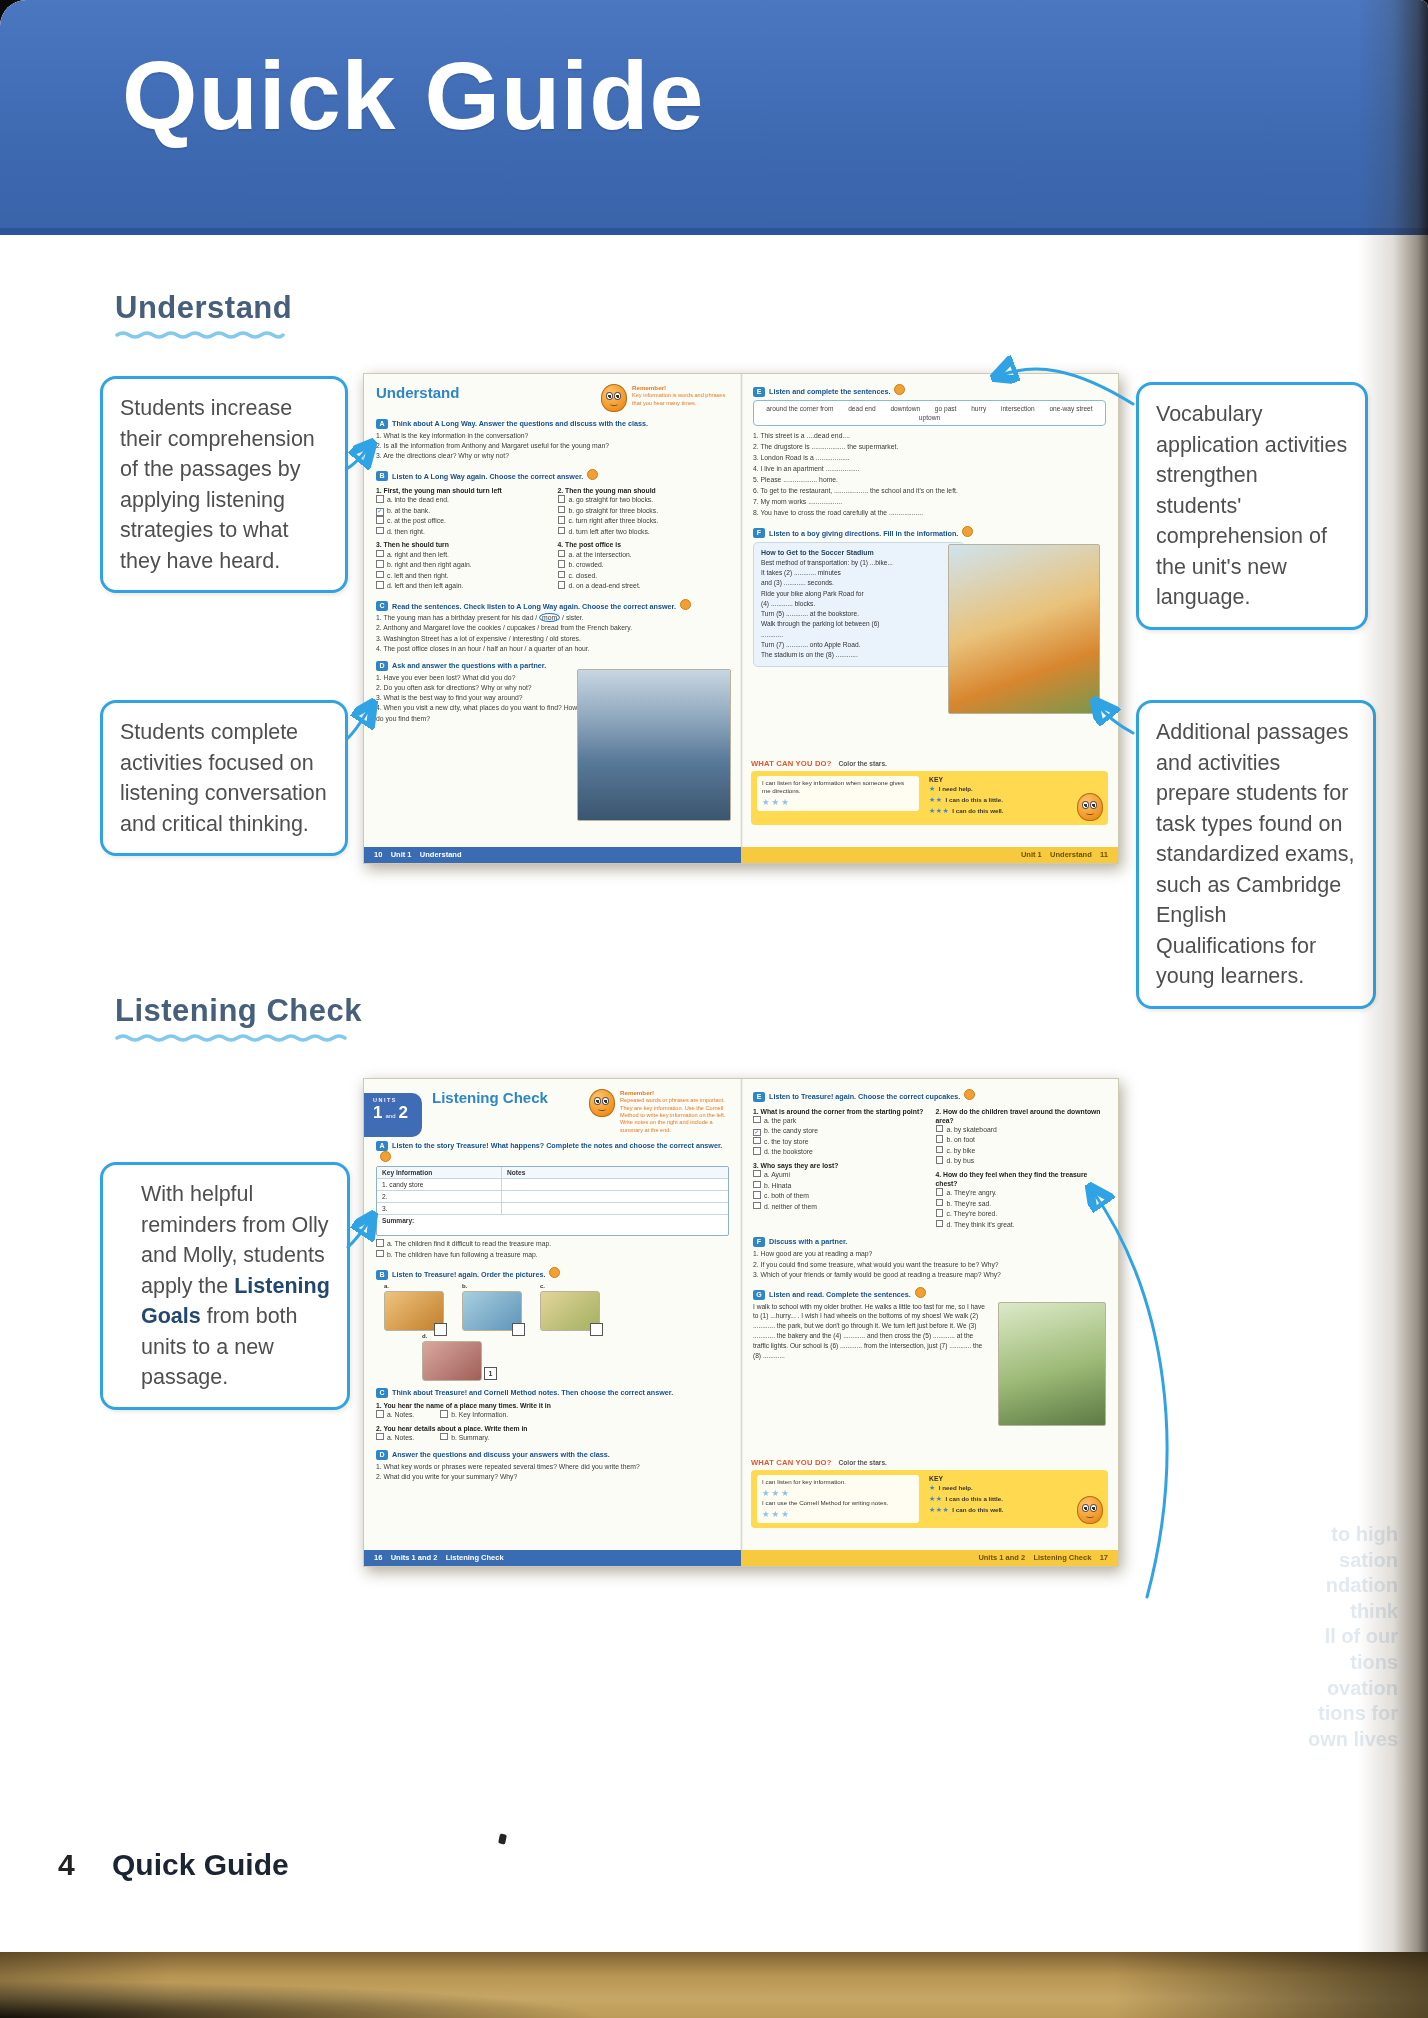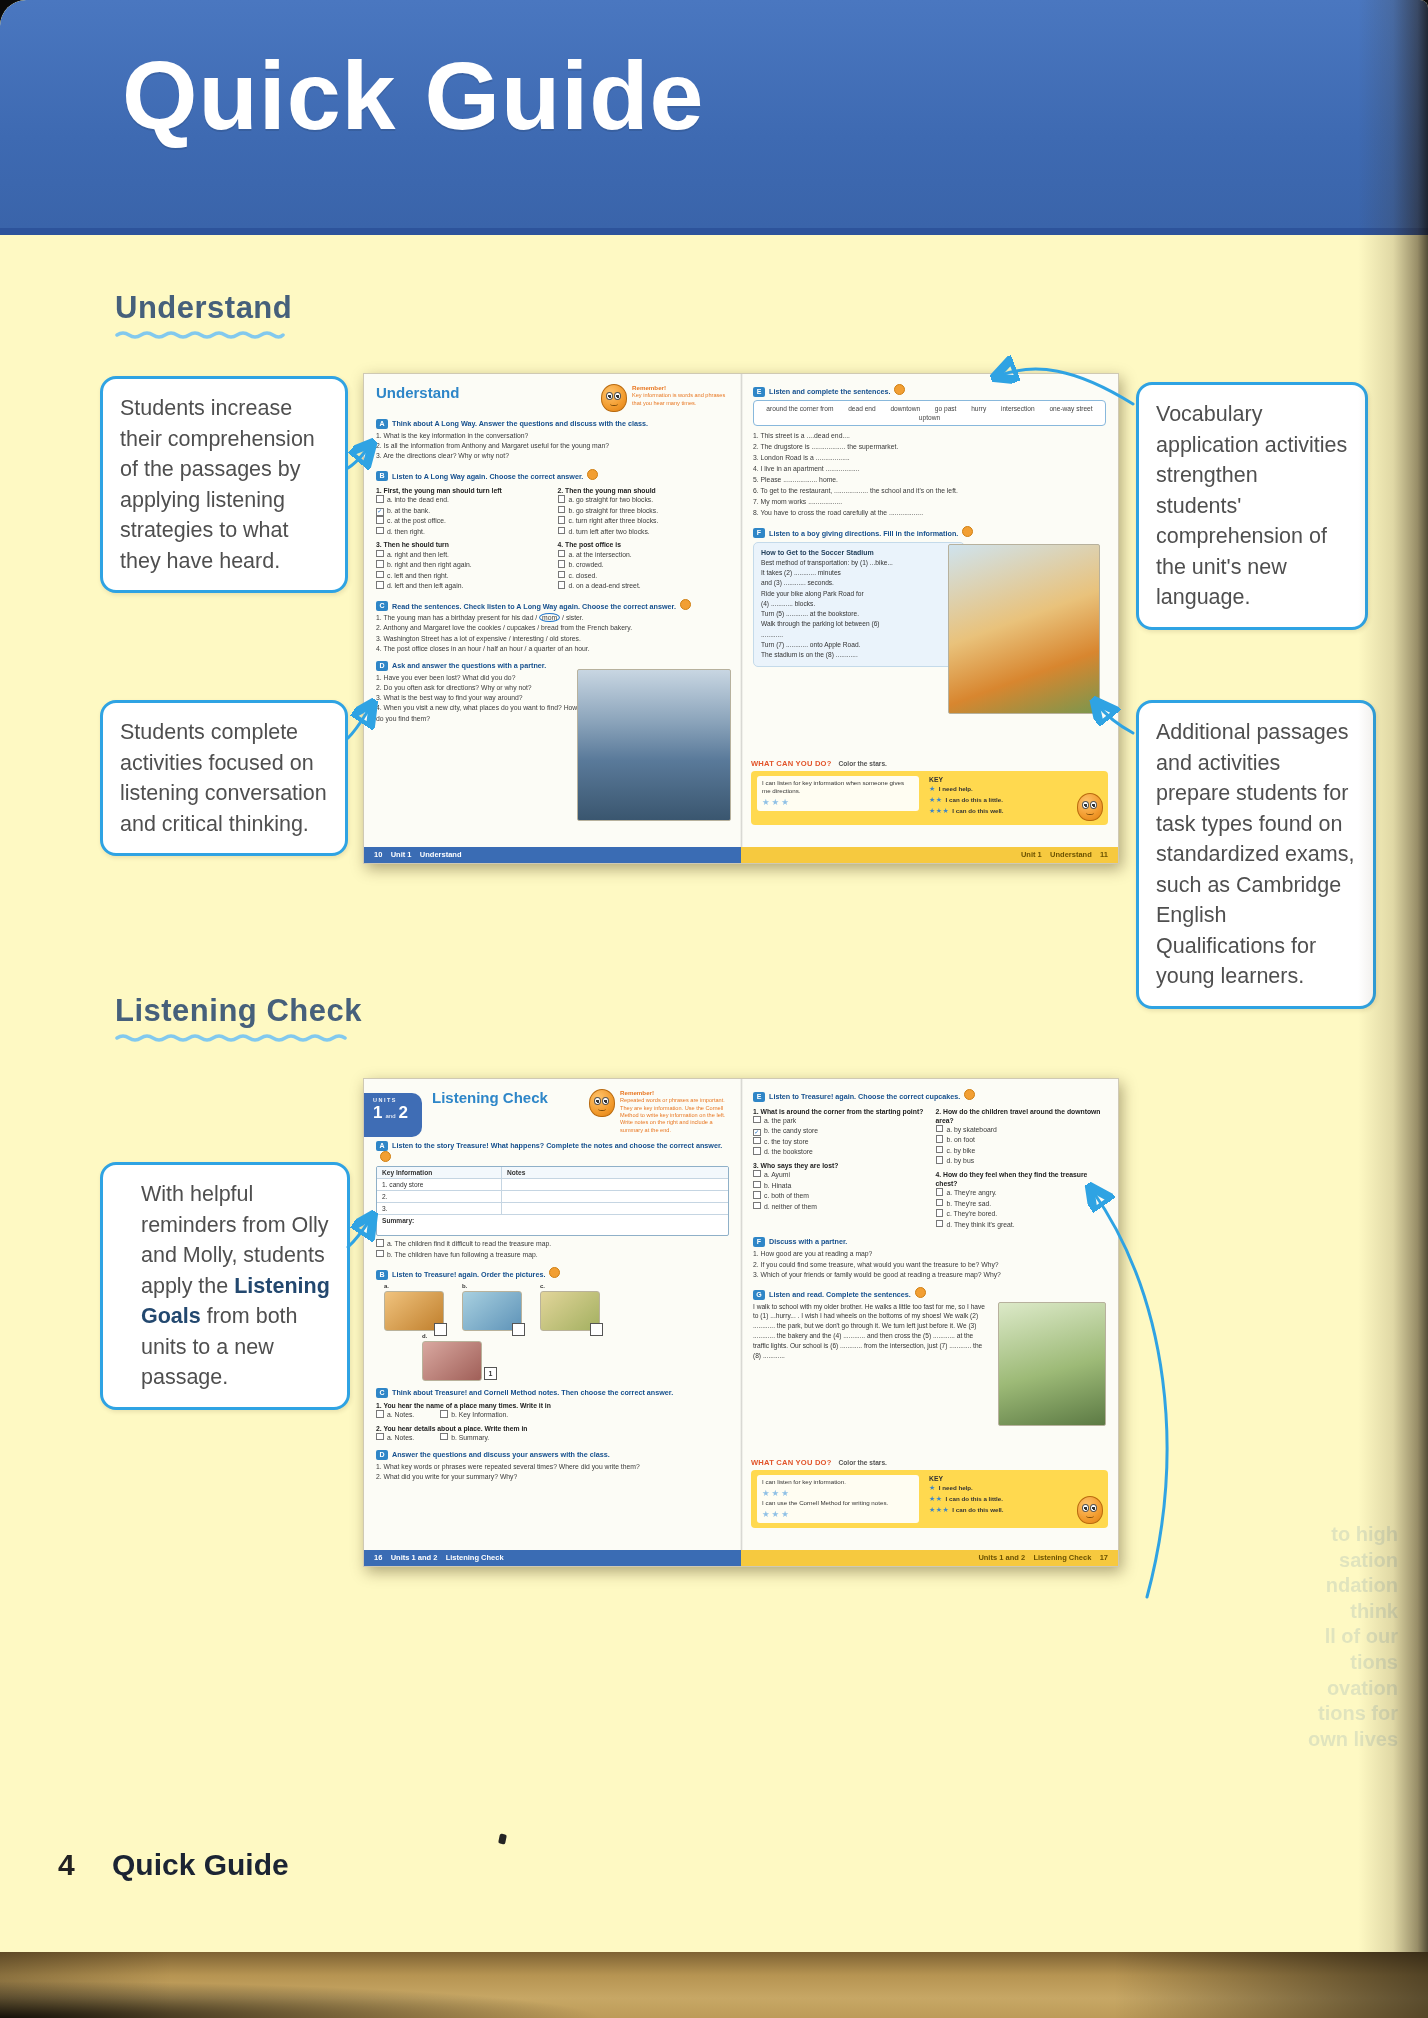--- a/index.html
+++ b/index.html
@@ -1,18 +1,18 @@
 <!DOCTYPE html>
 <html><head>
 <meta charset="utf-8">
 <style>
   html,body{margin:0;padding:0;}
   body{width:1428px;height:2018px;background:#0a0a0a;position:relative;overflow:hidden;
        font-family:"Liberation Sans","DejaVu Sans",sans-serif;}
-  .page{position:absolute;left:0;top:0;width:1428px;height:1952px;background:#fef9c3;
+  .page{position:absolute;left:0;top:0;width:1428px;height:1952px;background:#ffffff;
         border-radius:26px 8px 0 0;overflow:hidden;}
   
   .band{position:absolute;left:0;top:0;width:100%;height:228px;
         background:linear-gradient(180deg,#4a77c0 0%,#3e6ab2 60%,#3a64aa 100%);
         border-radius:26px 8px 0 0;}
   .band-edge{position:absolute;left:0;top:228px;width:100%;height:7px;background:#2d539b;}
   .htitle{position:absolute;left:122px;top:40px;font-size:97px;font-weight:800;color:#ffffff;
           letter-spacing:1px;text-shadow:0 2px 0 rgba(0,0,0,.10);}
   
   .sec{position:absolute;}

